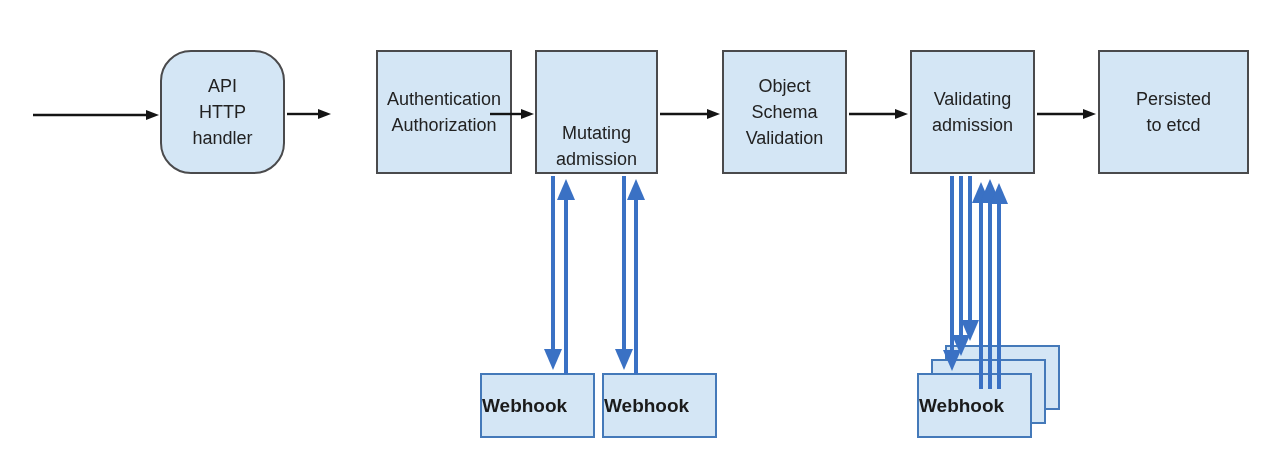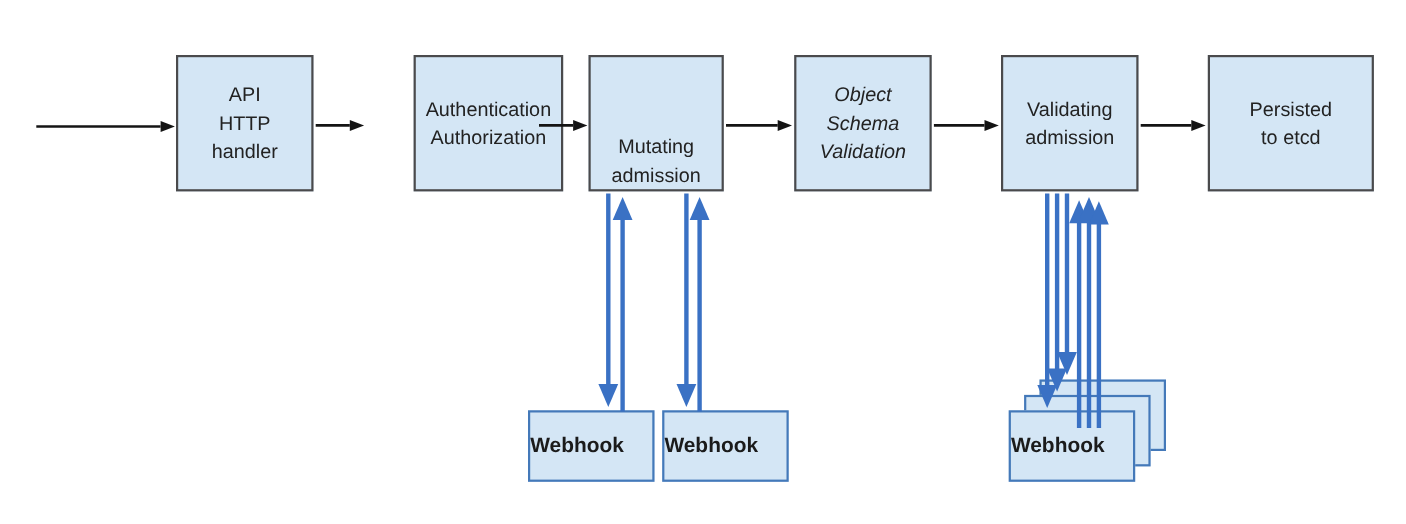--- a/index.html
+++ b/index.html
@@ -29,34 +29,34 @@
   .arrow-layer{
     position:absolute;left:0;top:0;width:1278px;height:476px;z-index:5;pointer-events:none;
   }
 </style>
 </head>
 <body>
 
 <div class="canvas">
 
 
-  <div class="stage" style="left:160px;width:125px;">
+  <div class="stage" style="left:160px;width:125px;border-radius:31px;">
     <span class="stage-label">API
 HTTP
 handler</span>
   </div>
   <div class="stage" style="left:332px;width:136px;margin-left:44px;">
     <span class="stage-label">Authentication
 Authorization</span>
   </div>
   <div class="stage" style="left:535px;width:123px;align-items:flex-end;">
     <span class="stage-label">Mutating
 admission</span>
   </div>
-  <div class="stage" style="left:722px;width:125px;font-style:italic;">
+  <div class="stage" style="left:722px;width:125px;">
     <span class="stage-label">Object
 Schema
 Validation</span>
   </div>
   <div class="stage" style="left:910px;width:125px;">
     <span class="stage-label">Validating
 admission</span>
   </div>
   <div class="stage" style="left:1098px;width:151px;">
     <span class="stage-label">Persisted

